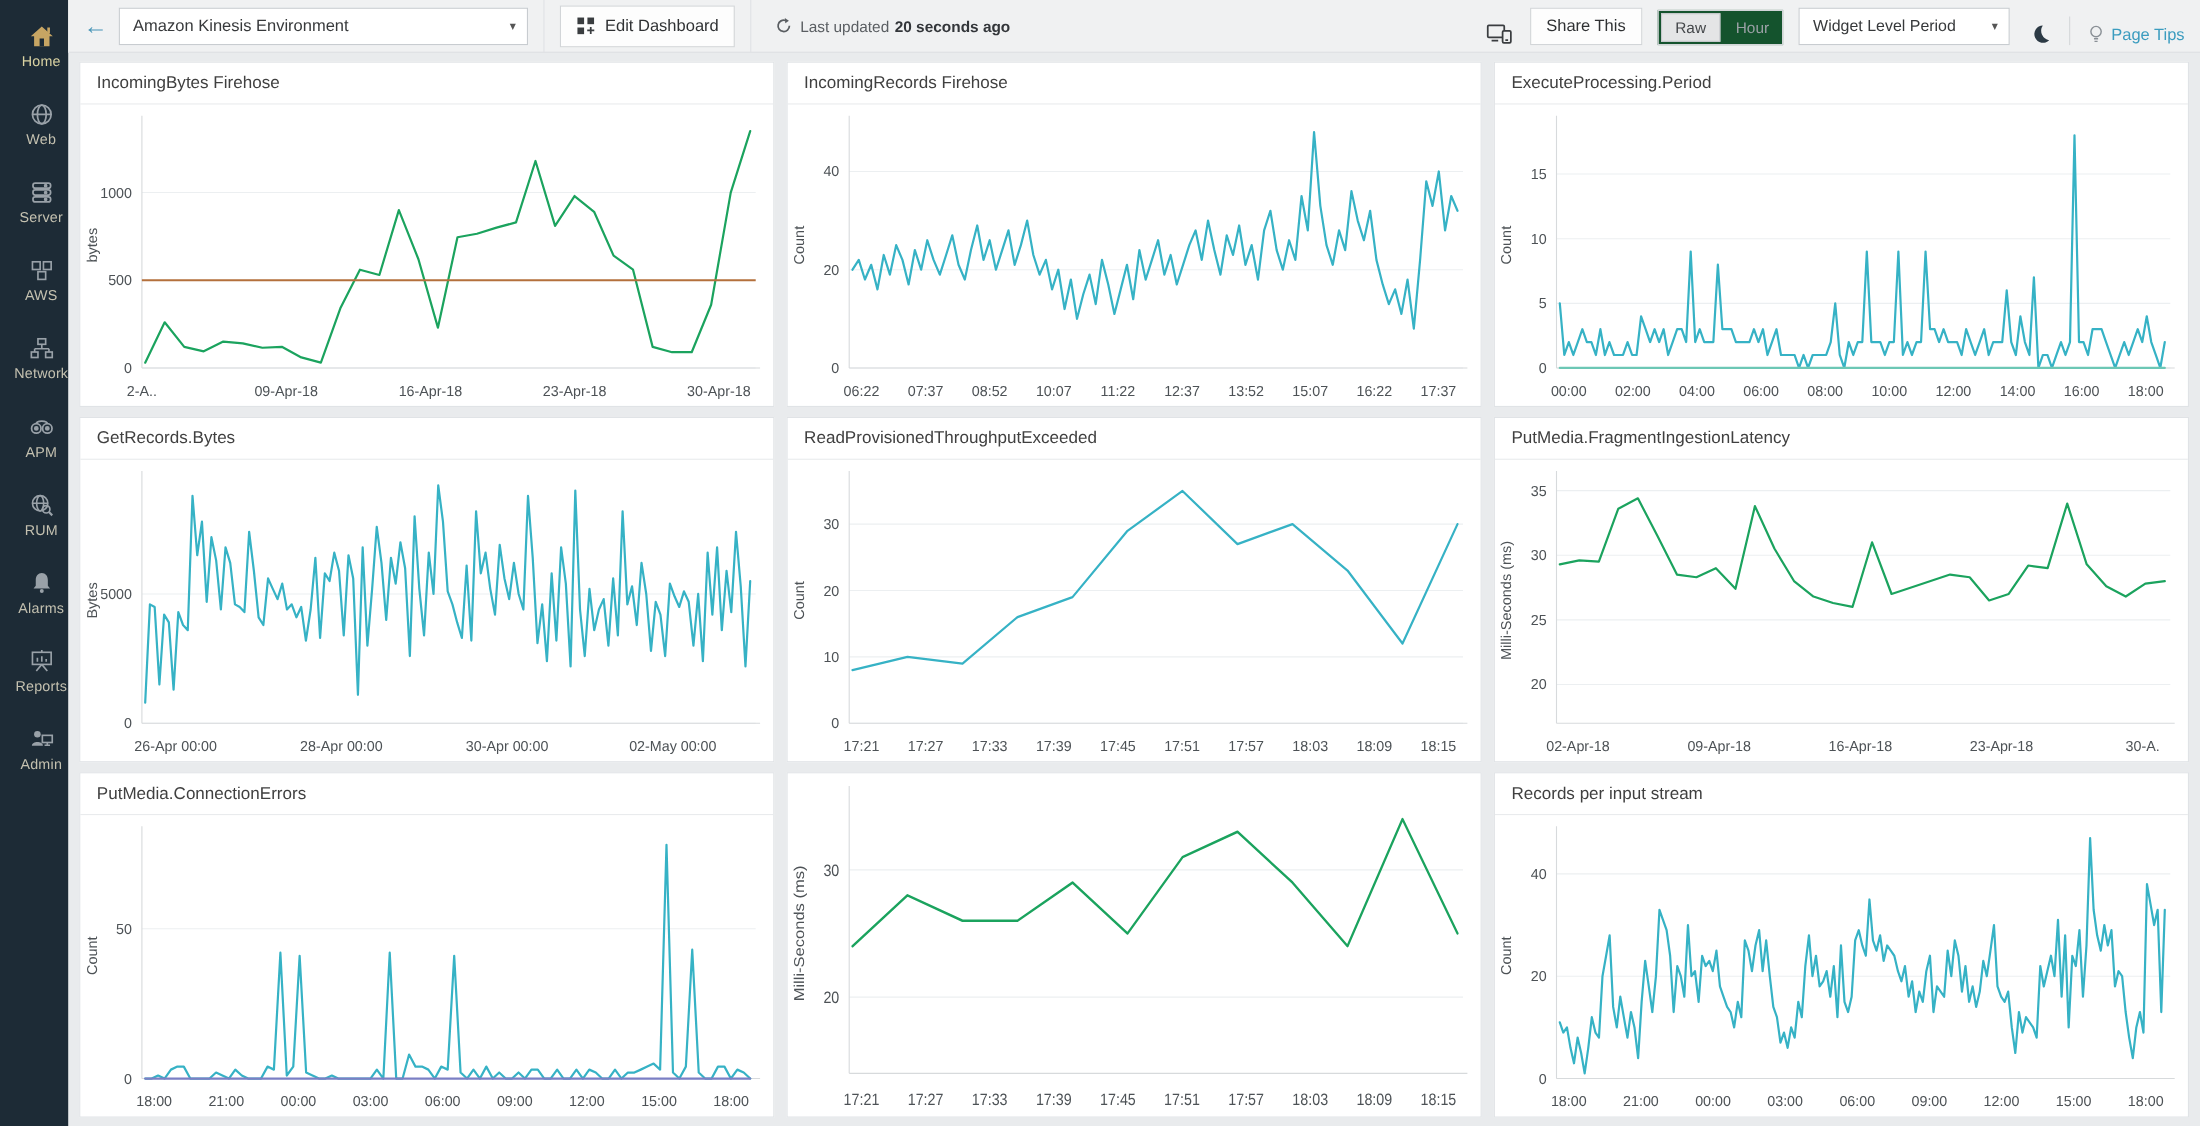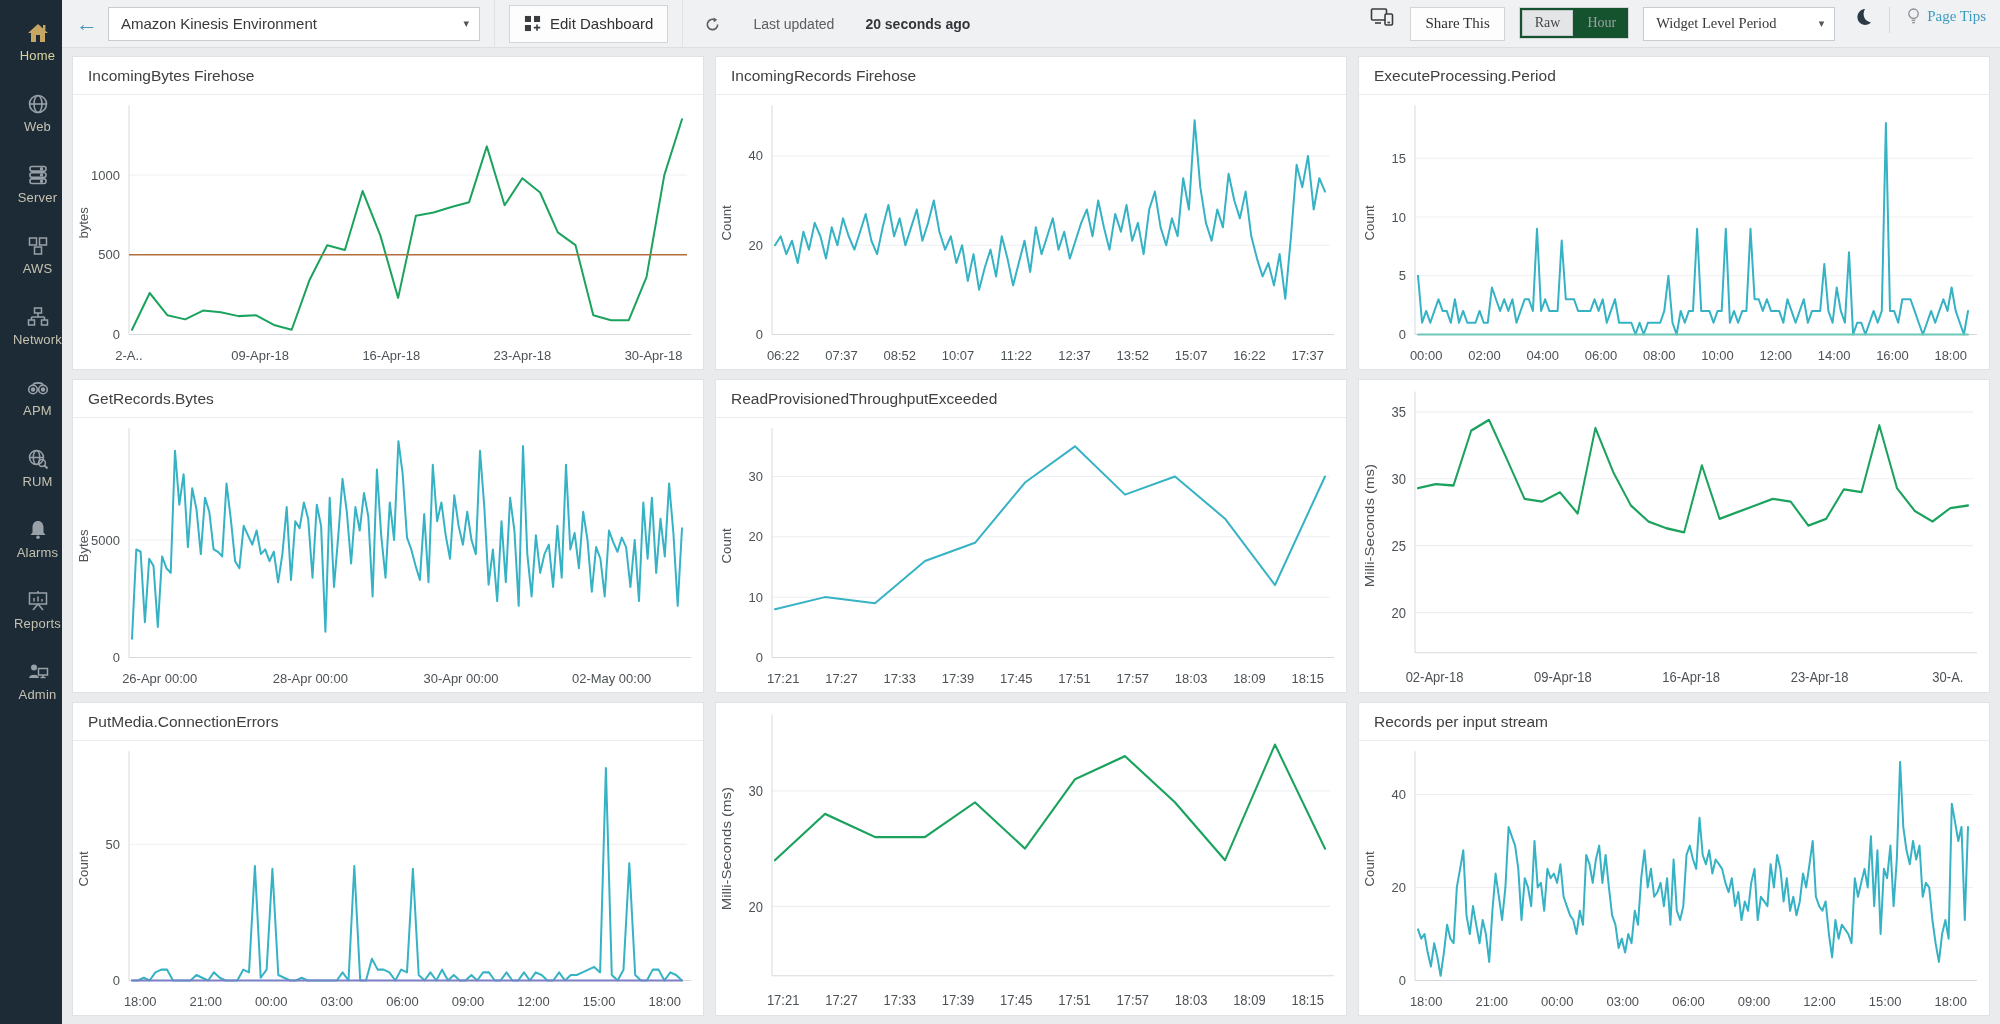--- a/index.html
+++ b/index.html
@@ -20,24 +20,24 @@
   
   .topbar { height:48px; background:#f0f1f2; border-bottom:1px solid #dcdfe2; display:flex; align-items:center; padding:0 14px; flex:none; }
   .back-arrow { color:#4b97b8; font-size:22px; margin-right:10px; cursor:pointer; line-height:1; }
   .select-box { background:#fff; border:1px solid #c8ccd0; height:34px; display:flex; align-items:center; padding:0 10px 0 12px; font-size:15px; color:#37393b; cursor:pointer; }
   .dash-select { width:372px; justify-content:space-between; }
   .caret { font-size:11px; color:#555; margin-left:10px; }
   .toolbar-sep { width:1px; height:48px; background:#e0e2e5; margin:0 0 0 14px; }
   .btn { background:#fdfdfd; border:1px solid #d2d5d8; height:34px; display:flex; align-items:center; padding:0 14px; font-size:15px; color:#2f3133; cursor:pointer; }
   .edit-btn { margin-left:14px; height:38px; }
   .edit-btn svg { width:17px; height:17px; margin-right:9px; }
-  .updated { display:flex; align-items:flex-end; margin-left:22px; font-size:14px; color:#5a5e62;gap:26px; }
+  .updated { display:flex; align-items:center; margin-left:22px; font-size:14px; color:#5a5e62; }
   .updated svg { width:15px; height:15px; margin-right:7px; }
   .updated b { color:#33363a; margin-left:5px; }
-  .top-right { margin-left:auto; display:flex; align-items:flex-start;font-family:Liberation Serif, serif; }
+  .top-right { margin-left:auto; display:flex; align-items:flex-end; }
   .dev-icon svg { width:24px; height:20px; display:block; }
   .share-btn { margin-left:16px; }
   .seg { display:flex; margin-left:14px; border:1px solid #d2d5d8; height:32px; background:#14532d; }
   .seg span { padding:0 12px; display:flex; align-items:center; font-size:14px; cursor:pointer; }
   .seg .on { background:#e4e5e6; color:#44474a; border:1px solid #c6c9cc; margin:2px; }
   .seg .off { color:#9aa0a5; }
   .widget-select { margin-left:14px; width:192px; justify-content:space-between; font-size:14.5px; }
   .moon { margin-left:18px; cursor:pointer; }
   .moon svg { width:20px; height:20px; display:block; }
   .right-sep { width:1px; height:26px; background:#d4d7da; margin:0 16px; }
@@ -342,20 +342,21 @@
             <text x="358.55999999999995" y="261" text-anchor="middle" fill="#4d5256" font-size="13">17:51</text>
             <text x="416.84" y="261" text-anchor="middle" fill="#4d5256" font-size="13">17:57</text>
             <text x="475.12000000000006" y="261" text-anchor="middle" fill="#4d5256" font-size="13">18:03</text>
             <text x="533.4" y="261" text-anchor="middle" fill="#4d5256" font-size="13">18:09</text>
             <text x="591.68" y="261" text-anchor="middle" fill="#4d5256" font-size="13">18:15</text>
             <polyline points="59.0,188.4 109.0,176.5 159.0,182.5 209.0,140.9 259.0,123.0 309.0,63.6 359.0,27.9 409.0,75.5 459.0,57.6 509.0,99.2 559.0,164.6 609.0,57.6" fill="none" stroke="#36b2c5" stroke-width="2" stroke-linejoin="round" stroke-linecap="round"></polyline>
           </svg>
         </div>
     </div>
     <div class="card">
+      <div class="card-title">PutMedia.FragmentIngestionLatency</div>
       <div class="chart-body">
           <svg class="chart-svg" viewBox="0 0 630 270" preserveAspectRatio="none">
             <line x1="56" x2="614" y1="201.26315789473685" y2="201.26315789473685" stroke="#eceff1" stroke-width="1"></line>
             <text x="47" y="205.76315789473685" text-anchor="end" fill="#4d5256" font-size="13">20</text>
             <line x1="56" x2="614" y1="143.3684210526316" y2="143.3684210526316" stroke="#eceff1" stroke-width="1"></line>
             <text x="47" y="147.8684210526316" text-anchor="end" fill="#4d5256" font-size="13">25</text>
             <line x1="56" x2="614" y1="85.4736842105263" y2="85.4736842105263" stroke="#eceff1" stroke-width="1"></line>
             <text x="47" y="89.9736842105263" text-anchor="end" fill="#4d5256" font-size="13">30</text>
             <line x1="56" x2="614" y1="27.57894736842107" y2="27.57894736842107" stroke="#eceff1" stroke-width="1"></line>
             <text x="47" y="32.07894736842107" text-anchor="end" fill="#4d5256" font-size="13">35</text>

